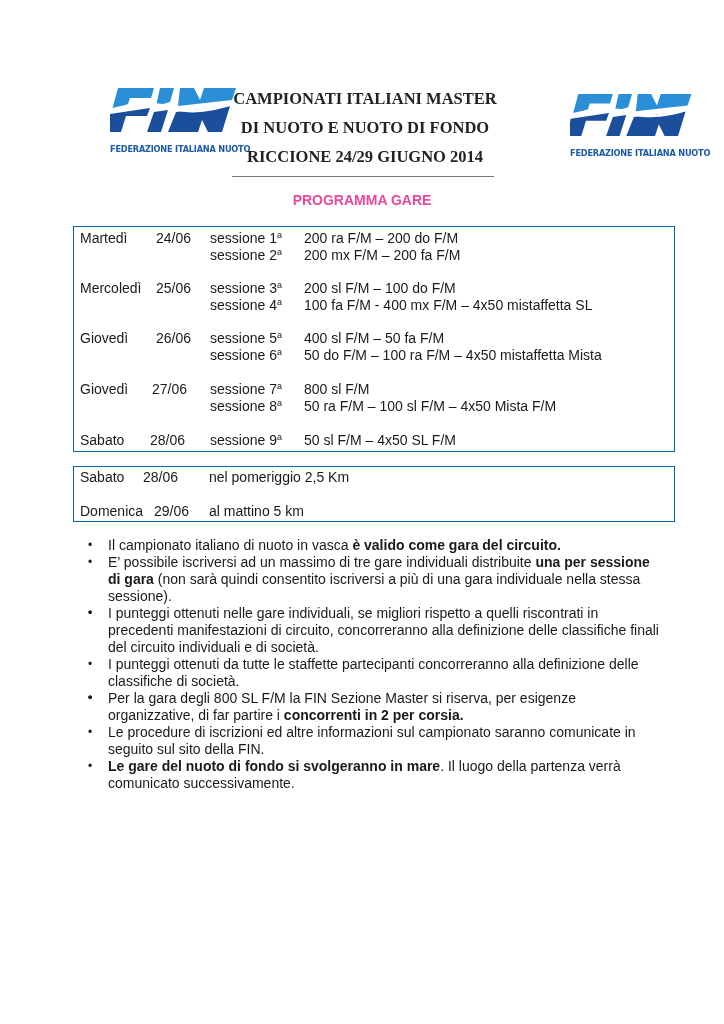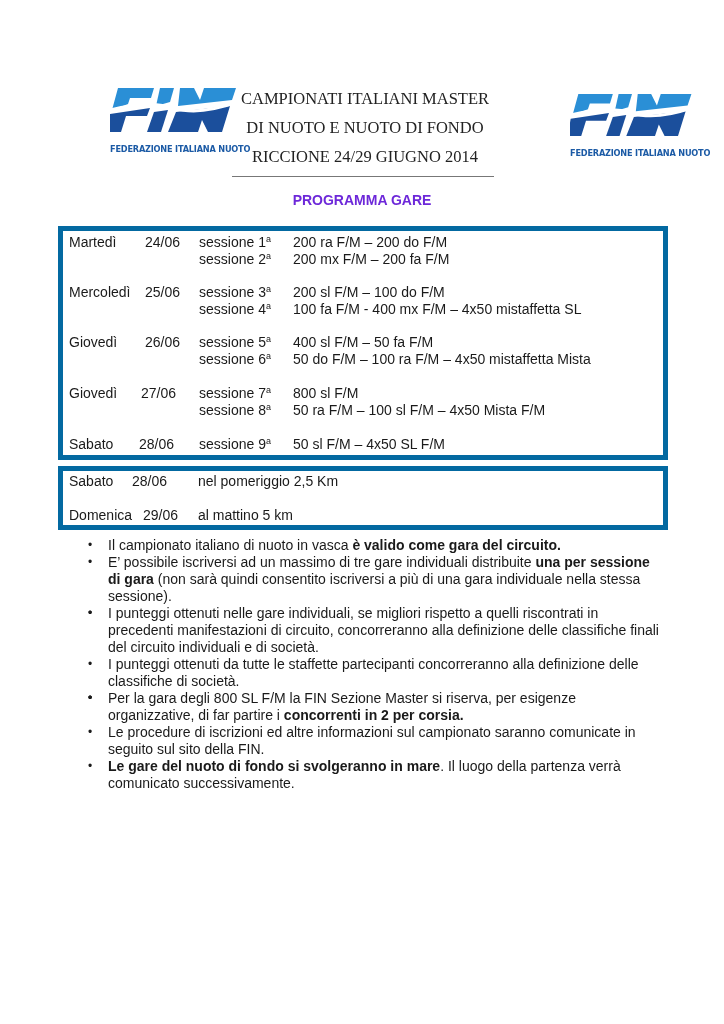--- a/index.html
+++ b/index.html
@@ -2,25 +2,25 @@
 <html><head>
 <meta charset="utf-8">
 <style>
   html, body { margin:0; padding:0; background:#ffffff; }
   body { width:724px; height:1024px; position:relative; overflow:hidden; font-family:"Liberation Sans", sans-serif; color:#1a1a1a; }
   .logo { position:absolute; width:130px;margin-left:44px; }
   .logo-left { left:66px; top:86px; }
   .logo-right { left:526px; top:92px; }
   .logo svg { display:block; }
   .logo-caption { font-family:"DejaVu Sans", sans-serif; font-weight:bold; font-size:8.2px; color:#1b5aa5; letter-spacing:-0.2px; white-space:nowrap; margin-top:10px; }
-  .title-block { position:absolute; left:220px; top:84px; width:290px; text-align:center; font-family:"Liberation Serif", serif; font-weight:normal; font-size:16.5px; color:#222; }
+  .title-block { position:absolute; left:220px; top:84px; width:290px; text-align:center; font-family:"Liberation Serif", serif; font-weight:bold; font-size:16.5px; color:#222; }
   .title-block div { height:29px; line-height:29px; }
   .title-rule { position:absolute; left:232px; top:176px; width:262px; height:1px; background:#777; }
-  .heading { position:absolute; left:0; width:724px; top:192px; text-align:center; font-weight:bold; font-size:14px; color:#6d28d9; }
-  .box { position:absolute; left:58px; width:600px; border:5px solid #0369a1; font-size:14px; }
+  .heading { position:absolute; left:0; width:724px; top:192px; text-align:center; font-weight:bold; font-size:14px; color:#ec4899; }
+  .box { position:absolute; left:73px; width:600px; border:1px solid #0369a1; font-size:14px; }
   .box1 { top:226px; height:224px; }
   .box2 { top:466px; height:54px; }
   .row { position:absolute; left:0; white-space:nowrap; }
   .c-day { position:absolute; left:6px; }
   .c-date { position:absolute; }
   .c-sess { position:absolute; left:136px; }
   .c-ev { position:absolute; left:230px; }
   sup { font-size:9px; vertical-align:5px; line-height:0; }
   .c2 { position:absolute; left:135px; }
   ul.notes { position:absolute; left:86px; top:537px; width:580px; margin:0; padding:0; list-style:none; font-size:14px; line-height:17px; }

